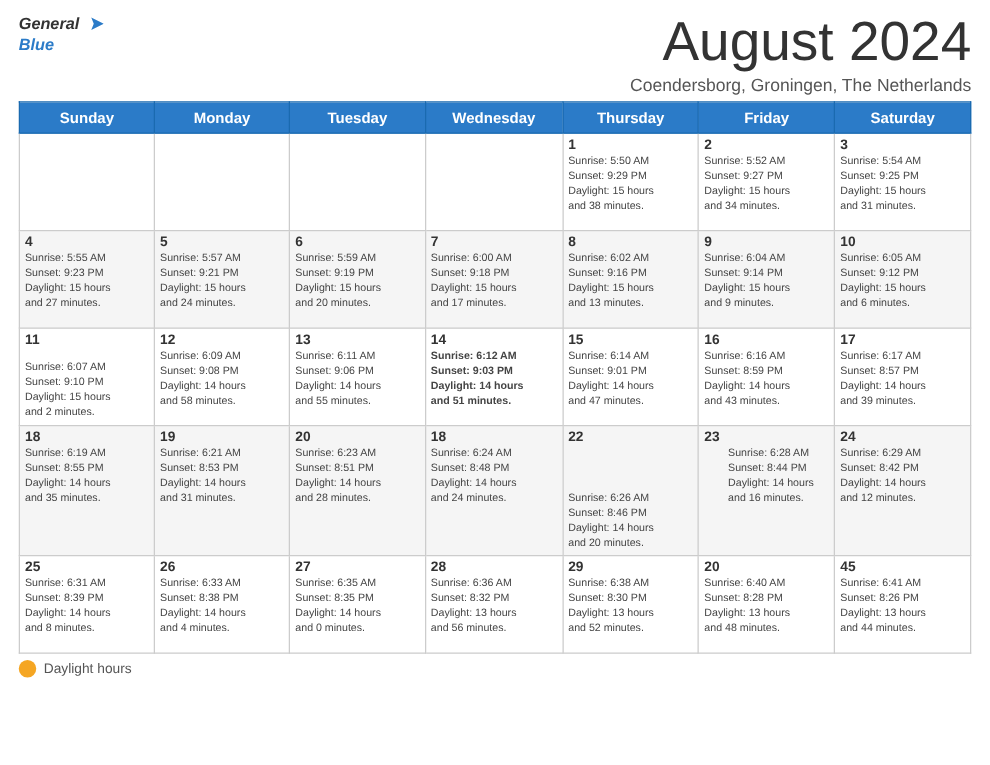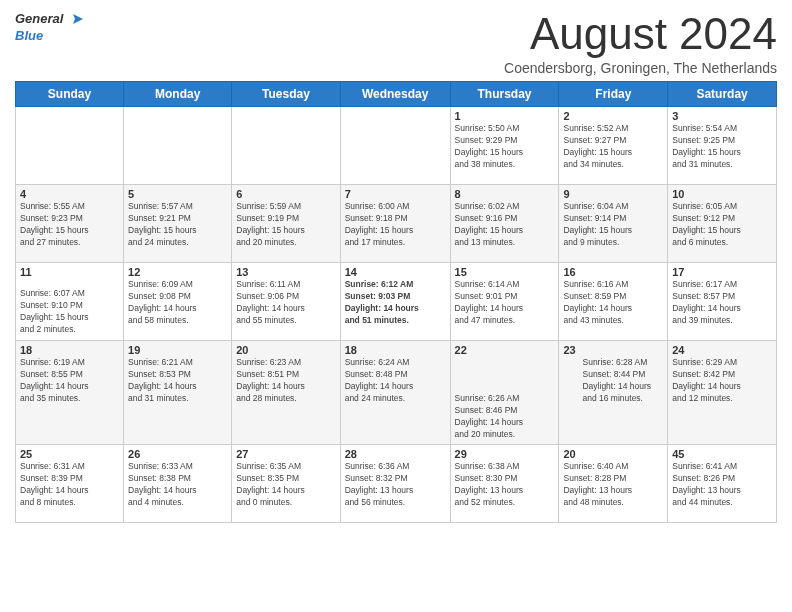--- a/index.html
+++ b/index.html
@@ -357,13 +357,17 @@
             <div class="day-number">45</div>
             <div class="day-info" style="white-space: pre-line;">Sunrise: 6:41 AM
 Sunset: 8:26 PM
 Daylight: 13 hours
 and 44 minutes.</div>
           </td>
         </tr>
       </tbody>
   </table>
 
+  <div class="footer">
+    <span class="sun-icon"></span>
+    <span>Daylight hours</span>
+  </div>
 </div>
 
 </body></html>

